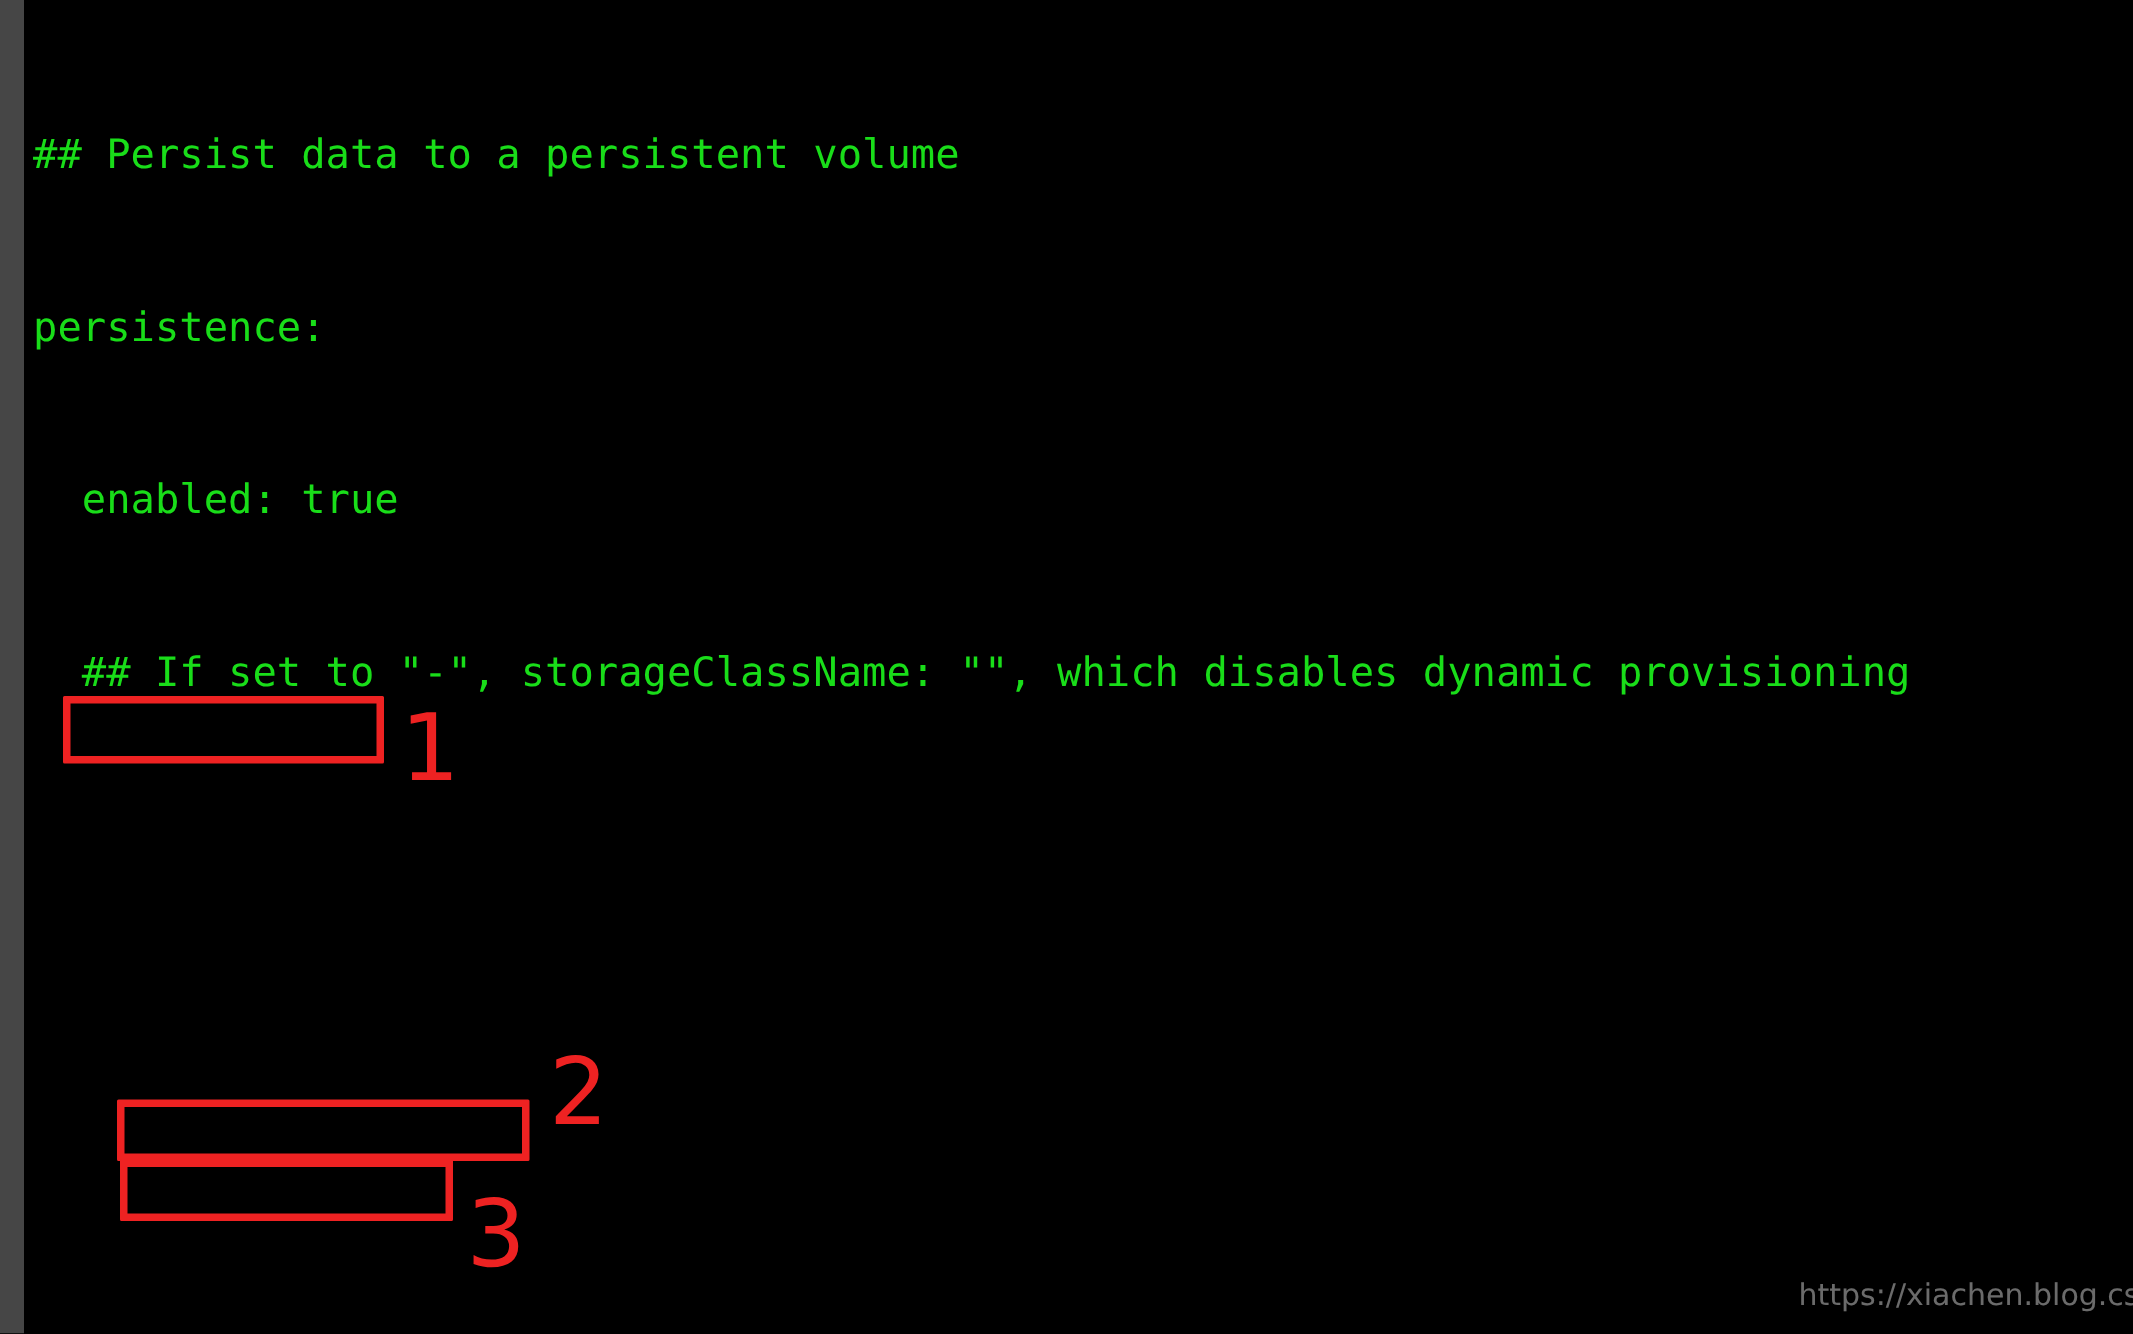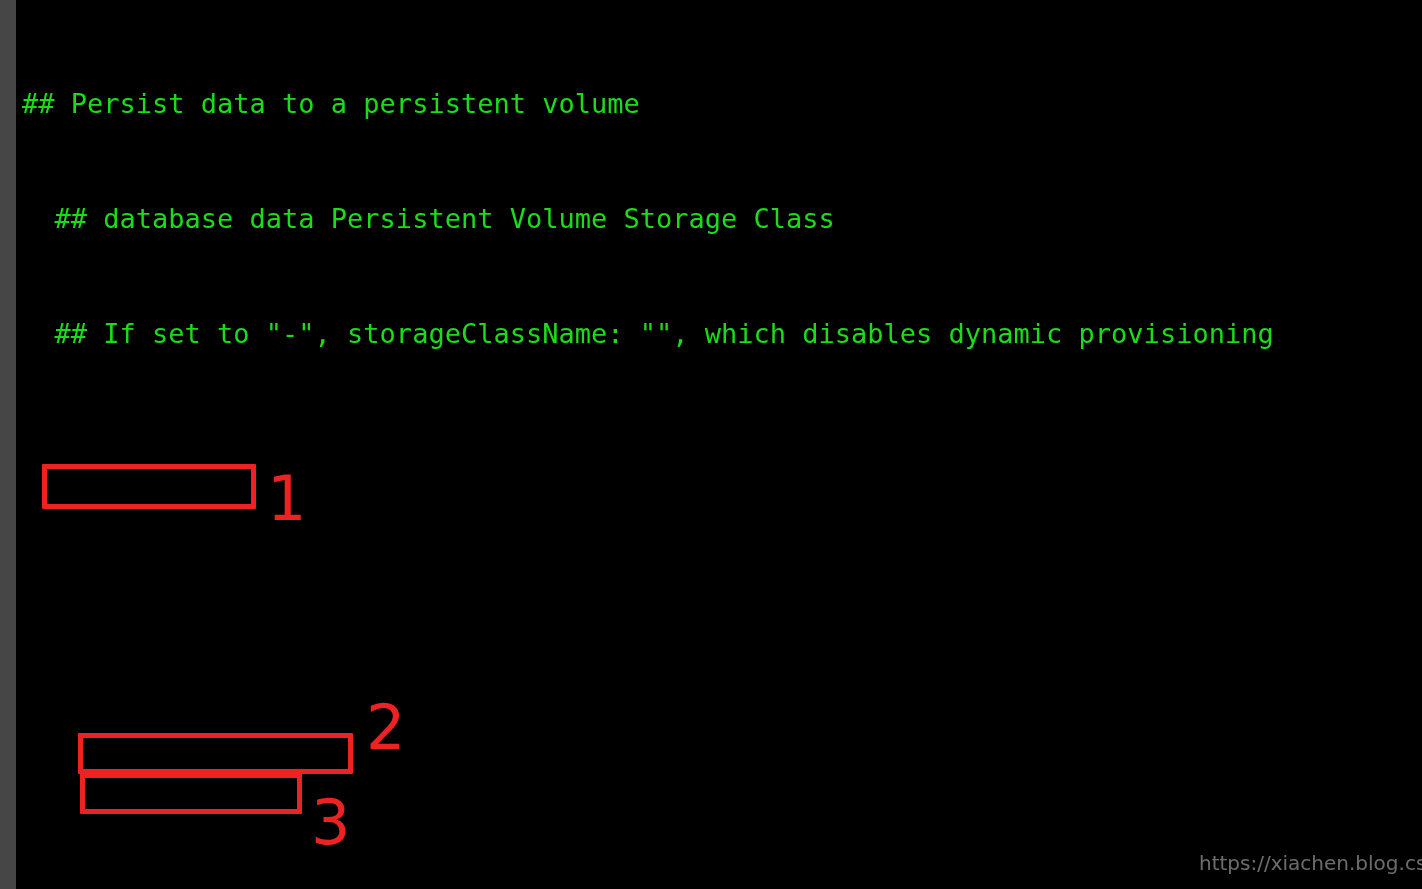--- a/index.html
+++ b/index.html
@@ -92,21 +92,22 @@
 </style>
 </head>
 <body>
 
 <div id="screen">
 
   <div id="gutter"></div>
 
   <div id="code">
     <div class="line">## Persist data to a persistent volume</div>
-    <div class="line">  ## database data Persistent Volume Storage Class</div>
+    <div class="line">persistence:</div>
+    <div class="line">  enabled: true</div>
     <div class="line">  ## If set to "-", storageClassName: "", which disables dynamic provisioning</div>
     
     
     
     
     
     
     
     
     

